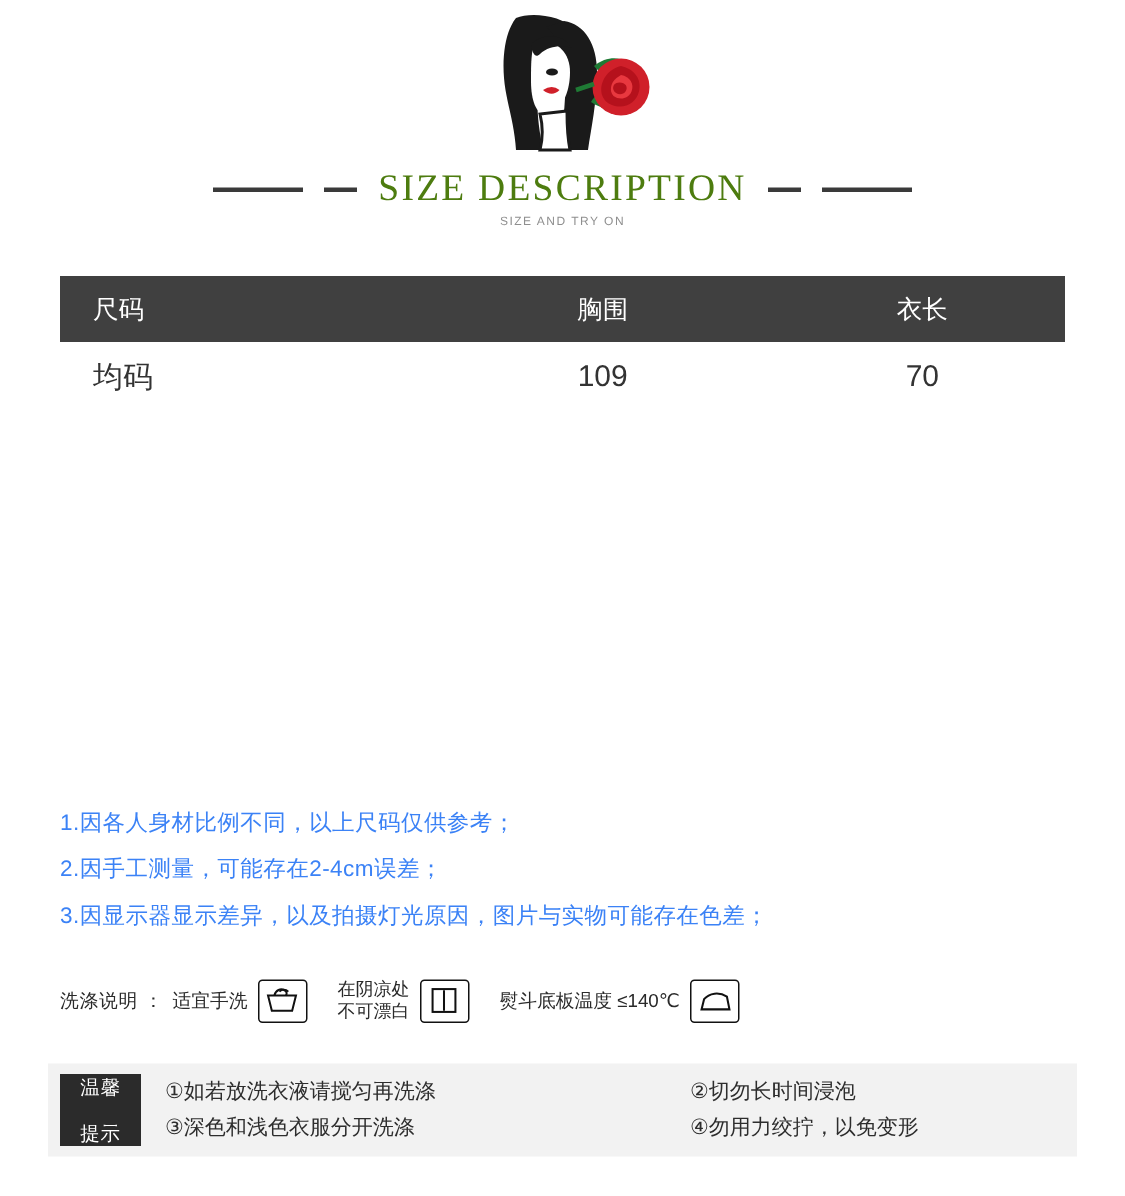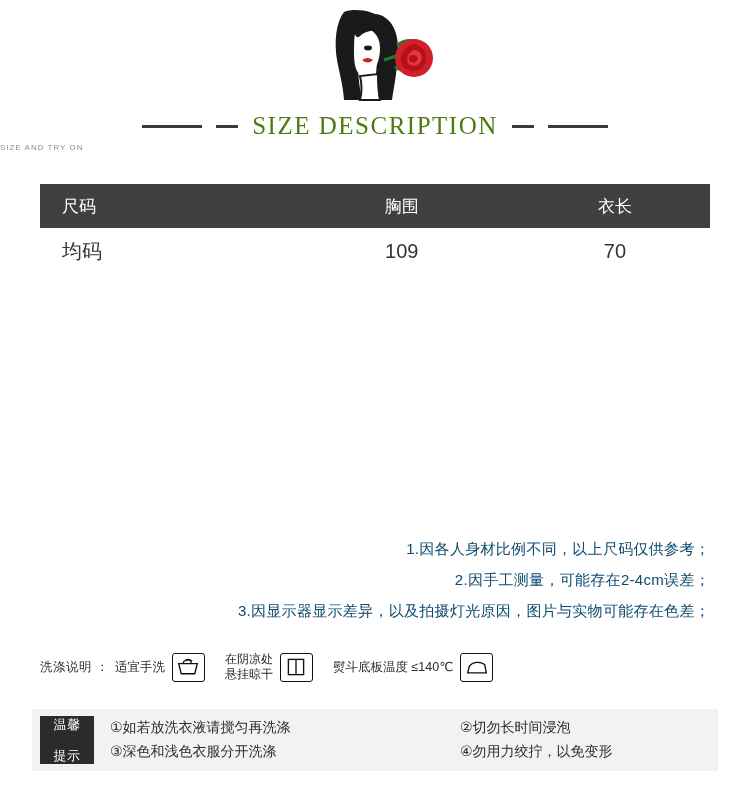--- a/index.html
+++ b/index.html
@@ -45,21 +45,21 @@
   }
   .title-rule.short { width: 22px; }
   .title-main {
     font-size: 25px;
     letter-spacing: 1.5px;
     color: #4d7c0f;
     font-family: "Liberation Serif", "DejaVu Serif", serif;
     font-weight: normal;
   }
   .title-sub {
-    text-align: left;
+    text-align: center;
     font-size: 8px;
     letter-spacing: 1px;
     color: #8f8f8f;
     margin-top: 3px;
     font-family: "Liberation Sans", sans-serif;
   }
 
   
   .table {
     margin: 32px 40px 0 40px;
@@ -86,24 +86,23 @@
 
   
   .notes {
     position: absolute;
     left: 40px;
     top: 533px;
     width: 670px;
   }
   .note-line {
     font-size: 15px;
-    color: #0c4a6e;
+    color: #3b82f6;
     line-height: 31px;
     letter-spacing: 0.3px;
-    text-align: right;
   }
 
   
   .wash-row {
     position: absolute;
     left: 40px;
     top: 652px;
     width: 672px;
     display: flex;
     align-items: center;
@@ -251,21 +250,21 @@
         <path d="M9 9 C10 5 14 3 17 5 C19 6 19 8 18 9" fill="none" stroke="#111" stroke-width="1.6"></path>
         <path d="M13 6 C15 4 18 4 20 6" fill="none" stroke="#111" stroke-width="1.4"></path>
       </svg>
     </span>
   </span>
 
 
   <span class="wash-item">
     <span class="wash-text two-line">
       <span>在阴凉处</span><br>
-      <span>悬挂晾干</span>
+      <span>不可漂白</span>
     </span>
     <span class="icon-box">
       <svg viewBox="0 0 30 26" width="26" height="22" aria-hidden="true">
         <rect x="6" y="4" width="18" height="18" fill="none" stroke="#111" stroke-width="1.6"></rect>
         <path d="M15 5 L15 21" stroke="#111" stroke-width="1.6"></path>
       </svg>
     </span>
   </span>
 
   <span class="wash-item">

